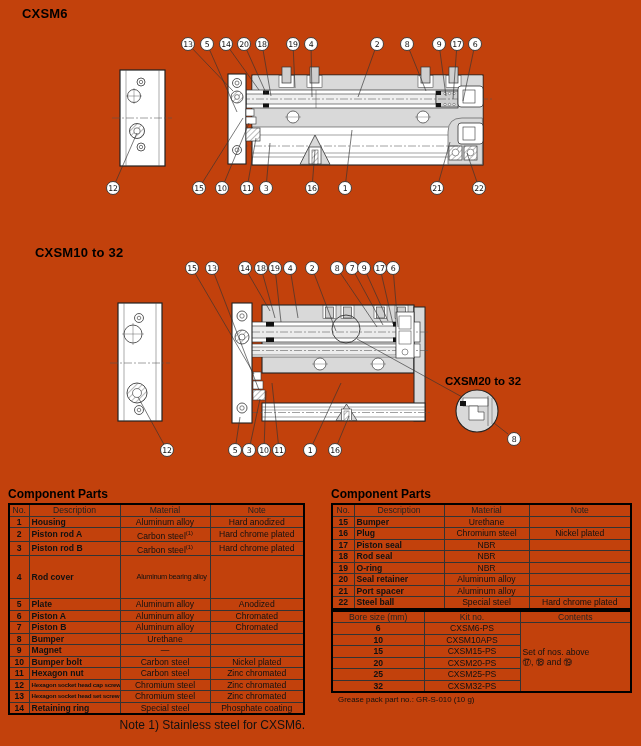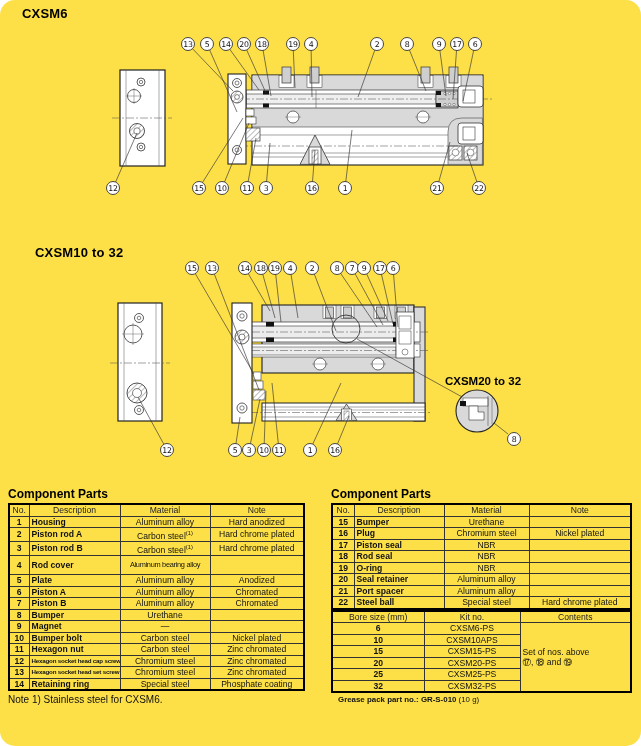--- a/index.html
+++ b/index.html
@@ -1,17 +1,17 @@
 <!DOCTYPE html>
 <html><head>
 <meta charset="utf-8">
 <style>
   html,body{margin:0;padding:0;background:#fff;}
-  .page{position:relative;width:641px;height:746px;background:#fde047;overflow:hidden;
-        font-family:"Liberation Sans",sans-serif;color:#111;border-radius:15px;}
+  .page{position:relative;width:641px;height:746px;background:#c2410c;overflow:hidden;
+        font-family:"Liberation Sans",sans-serif;color:#111;}
   .dtitle{position:absolute;font-size:13px;font-weight:bold;color:#000;letter-spacing:.2px;}
   #t1{left:22px;top:6px;}
   #t2{left:35px;top:245px;}
   svg.diag{position:absolute;}
   #diag1{left:100px;top:35px;}
   #diag2{left:105px;top:258px;}
   .co circle{fill:#fff;stroke:#333;stroke-width:.9;}
   .co text{font:7.8px "DejaVu Sans",sans-serif;text-anchor:middle;letter-spacing:-.3px;fill:#111;}
   .leader{stroke:#333;stroke-width:.65;fill:none;}
   .cl{stroke:#555;stroke-width:.55;stroke-dasharray:8 2 2 2;fill:none;}
@@ -24,27 +24,27 @@
   table.parts th,table.parts td{border:1px solid #333;font-size:8.6px;height:10.5px;
       padding:0 2px;line-height:10px;overflow:hidden;white-space:nowrap;color:#111;}
   table.parts th{font-weight:normal;text-align:center;color:#222;}
   td.no{font-weight:bold;text-align:center;padding:0 1px;}
   td.desc{font-weight:bold;text-align:left;padding-left:3px;}
   td.mat,td.note{text-align:center;margin-left:10px;}
   td.bore{font-weight:bold;text-align:center;}
   td.kitno{text-align:center;}
   td.contents{font-size:8.4px;text-align:left;padding-left:4px;vertical-align:middle;white-space:normal;line-height:11px;}
   .squeeze{font-size:6.2px !important;letter-spacing:-.2px;}
-  .squeeze2{font-size:7.4px !important;letter-spacing:-.3px;padding:4px !important;}
+  .squeeze2{font-size:7.4px !important;letter-spacing:-.3px;padding:16px !important;}
   sup.fn{font-size:5.8px;vertical-align:super;}
-  p.note{font-size:10px;margin:3px 0 0 0;color:#111;}
+  p.note{font-size:12px;margin:3px 0 0 0;color:#111;text-align:right;}
   .mt{margin-top:9px;}
   p.fnote{font-size:7.9px;margin:1.5px 0 0 0;line-height:9.5px;color:#111;}
   p.grease{margin-left:7px;}
-  p.grease b{font-weight:bold;}
+  p.grease b{font-weight:normal;}
 </style>
 </head>
 <body>
 
 <div class="page">
 
   <div class="dtitle" id="t1">CXSM6</div>
   <div class="dtitle" id="t2">CXSM10 to 32</div>
 
   <svg id="diag1" class="diag" width="395" height="168" viewBox="100 35 395 168">

